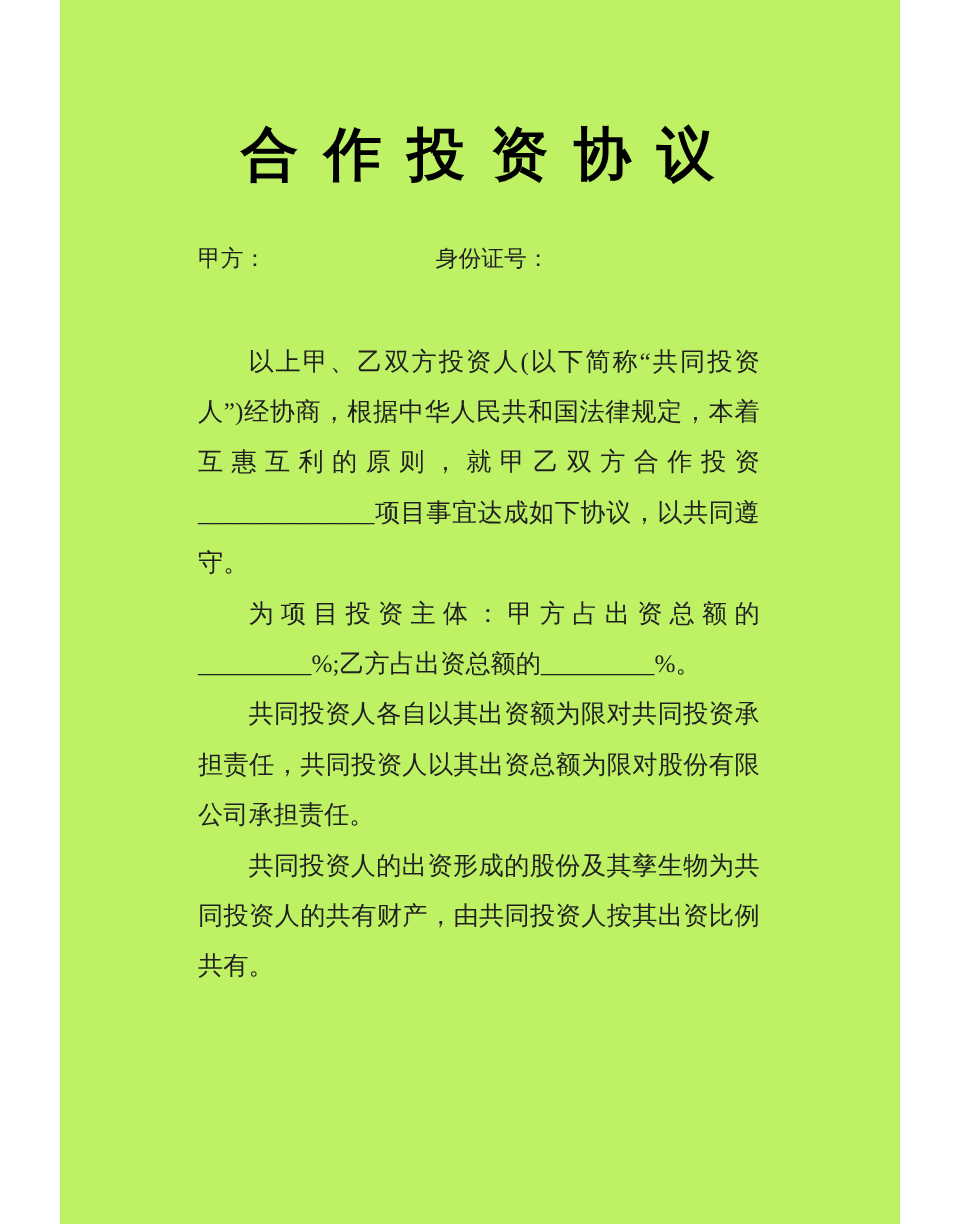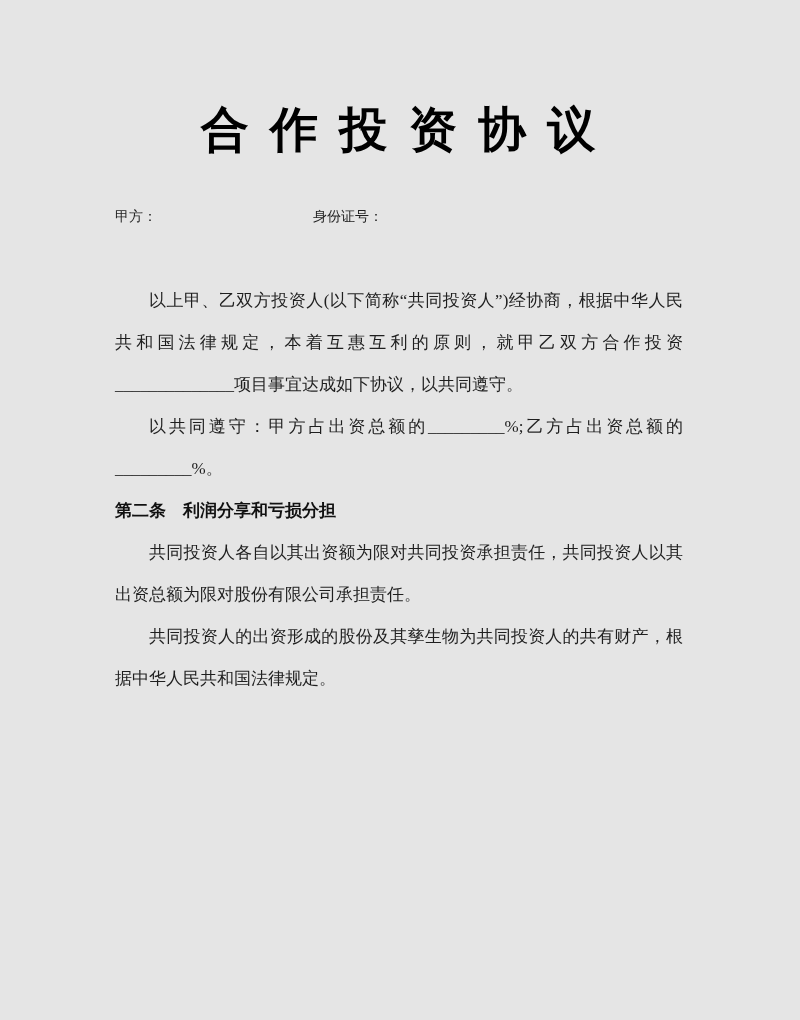--- a/index.html
+++ b/index.html
@@ -1,23 +1,23 @@
 <!DOCTYPE html>
 <html><head>
 <meta charset="utf-8">
 <style>
   html, body { margin: 0; padding: 0; }
   body { background: #ffffff; }
 
   .page {
     position: relative;
-    width: 800px;
+    width: 700px;
     height: 1020px;
     margin: 0 auto;
-    background: #e5e5e5;
+    background: #bef264;
     font-family: "Liberation Serif", "DejaVu Serif", serif;
     color: #1f1f1f;
     overflow: hidden;
   }
 
   .doc-title {
     margin: 0;
     padding-top: 100px;
     height: 60px;
     line-height: 60px;
@@ -26,33 +26,33 @@
     font-weight: 900;
     font-size: 48px;
     letter-spacing: 4px;
     color: #000000;
     white-space: nowrap;
   }
 
   .parties {
     margin-top: 36px;
     padding: 0 117px 0 115px;
-    font-size: 14px;
+    font-size: 19px;
     line-height: 42px;
   }
   .party-row { white-space: nowrap; }
   .party-label {
     display: inline-block;
     width: 198px;
   }
 
   .doc-body {
     margin-top: 42px;
     padding: 0 117px 0 115px;
-    font-size: 17px;
+    font-size: 21px;
     line-height: 42px;
     text-align: justify;
   }
   .doc-body p { margin: 0; }
   .para { text-indent: 2em; }
   .section-heading {
     font-weight: bold;
     color: #111111;
     text-indent: 0;
   }
@@ -69,24 +69,23 @@
       <span class="party-label">甲方：</span><span>身份证号：</span>
     </div>
   </div>
 
   <div class="doc-body">
 
     <p class="para">以上甲、乙双方投资人(以下简称“共同投资人”)经协商，根据中华人民共和国法律规定，本着互惠互利的原则，就甲乙双方合作投资______________项目事宜达成如下协议，以共同遵守。</p>
 
 
 
-    <p class="para">以共同遵守：甲方占出资总额的_________%;乙方占出资总额的_________%。</p>
+    <p class="para">为项目投资主体：甲方占出资总额的_________%;乙方占出资总额的_________%。</p>
 
-    <p class="section-heading">第二条　利润分享和亏损分担</p>
 
 
     <p class="para">共同投资人各自以其出资额为限对共同投资承担责任，共同投资人以其出资总额为限对股份有限公司承担责任。</p>
 
-    <p class="para">共同投资人的出资形成的股份及其孳生物为共同投资人的共有财产，根据中华人民共和国法律规定。</p>
+    <p class="para">共同投资人的出资形成的股份及其孳生物为共同投资人的共有财产，由共同投资人按其出资比例共有。</p>
 
   </div>
 
 </div>
 
 </body></html>

